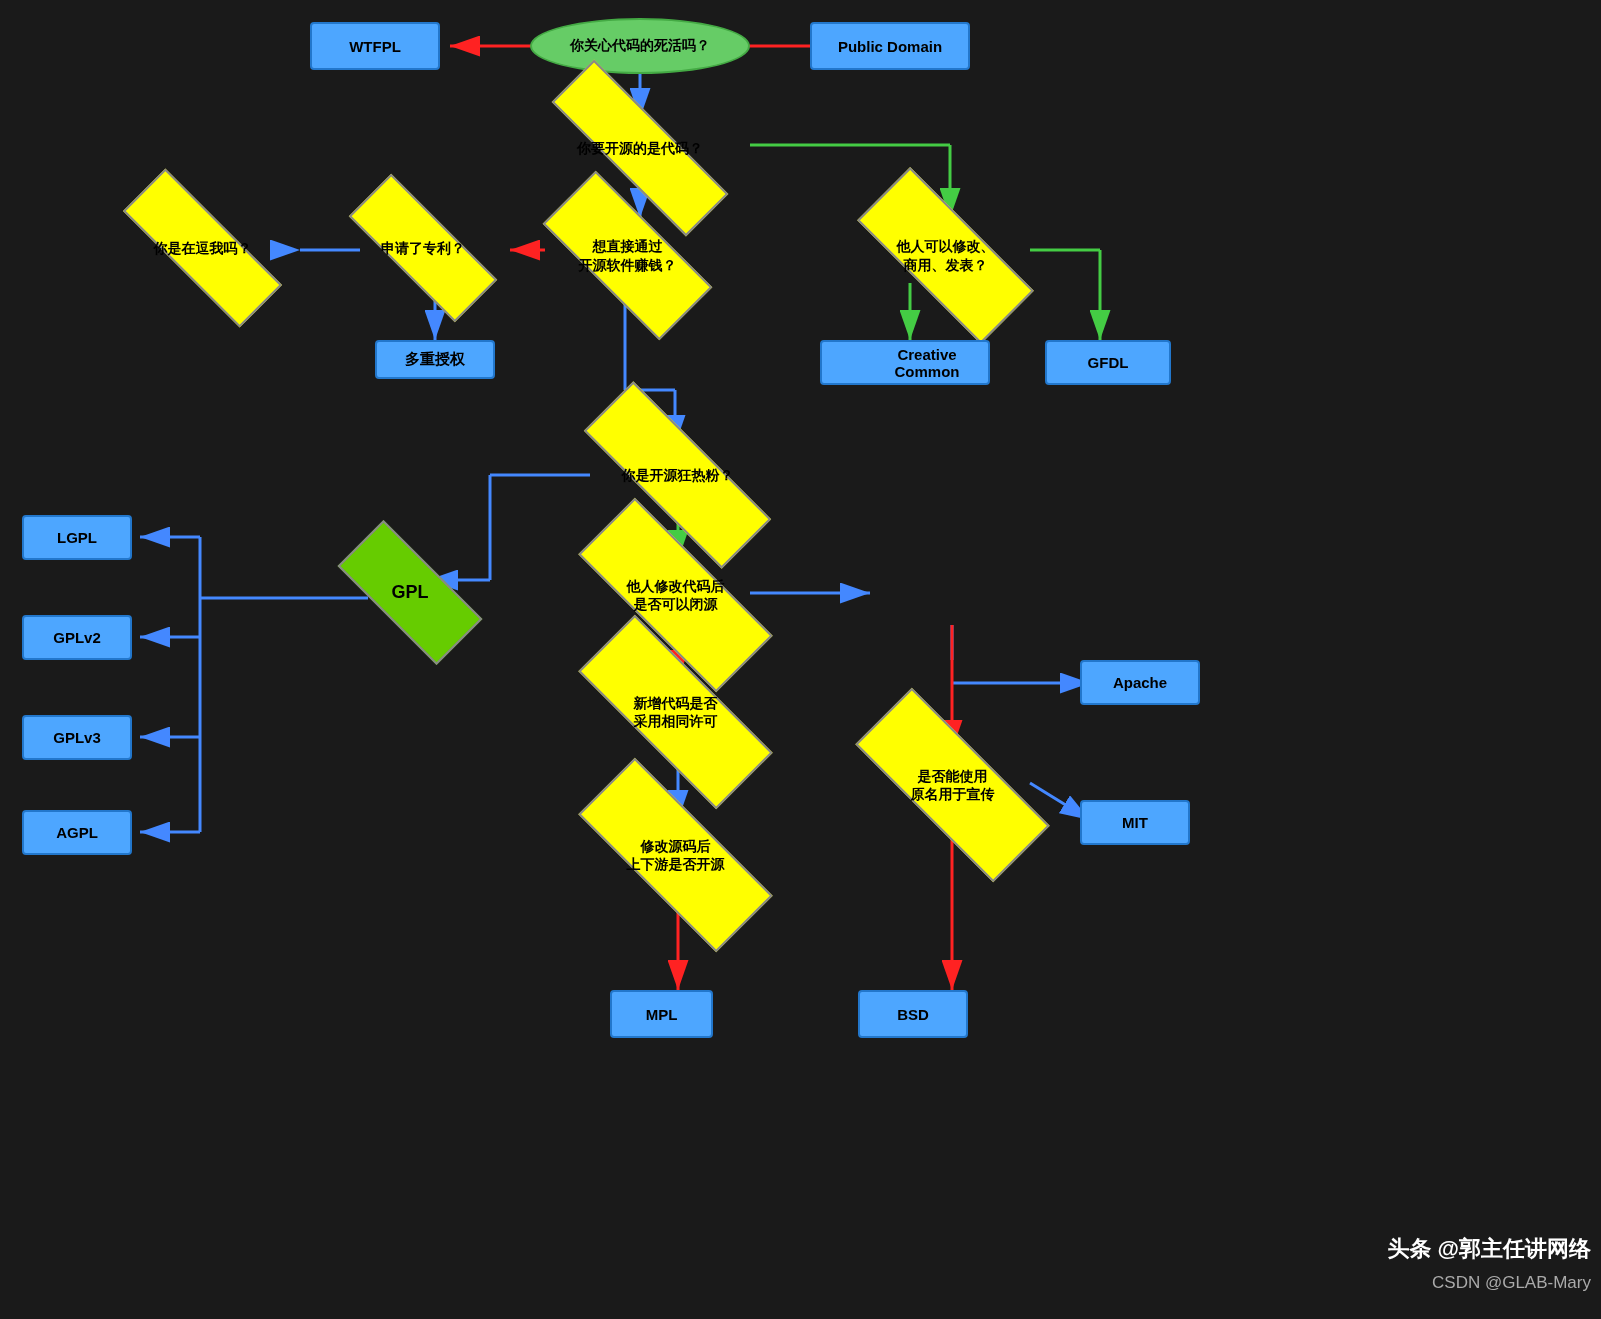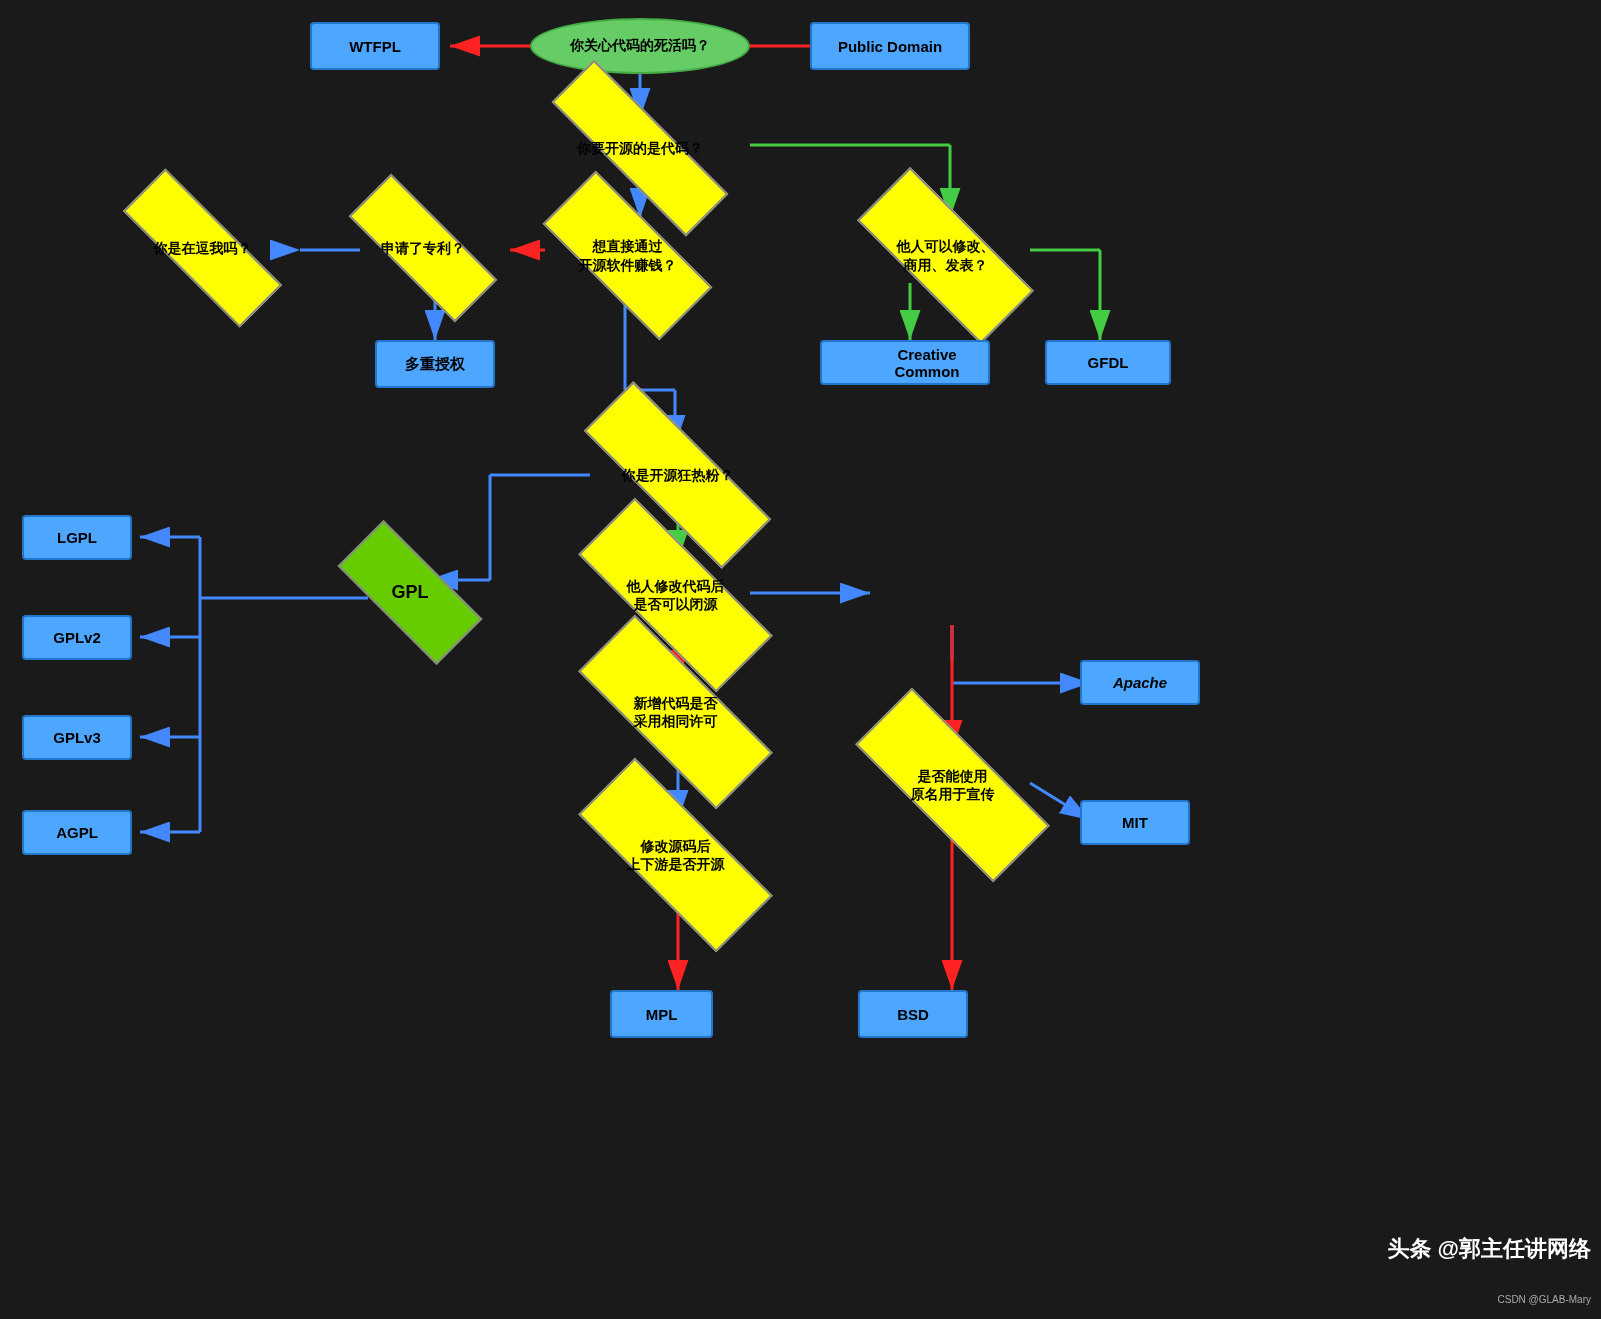--- a/index.html
+++ b/index.html
@@ -67,24 +67,24 @@
       display: flex;
       align-items: center;
       justify-content: center;
       text-align: center;
       color: #000000;
       font-size: 14px;
       font-weight: bold;
     }
     .watermark {
       position: absolute;
-      bottom: 14px;
+      bottom: 26px;
       right: 10px;
       color: #aaa;
-      font-size: 10px;
+      font-size: 17px;
     }
     .headline {
       position: absolute;
       bottom: 55px;
       right: 10px;
       color: #fff;
       font-size: 22px;
       font-weight: bold;
     }
   </style>
@@ -203,21 +203,21 @@
   </div>
 
   <div class="node-diamond" style="left:858px;top:218px;width:175px;height:75px;">
     <div class="diamond-inner" style="background:#ffff00;"></div>
     <span class="diamond-text">
       <span>他人可以修改、</span><br>
       <span>商用、发表？</span>
     </span>
   </div>
 
-  <div class="node-rect" style="left:375px;top:340px;width:120px;height:48px;">
+  <div class="node-rect" style="left:375px;top:340px;width:120px;height:39px;">
     <span>多重授权</span>
   </div>
 
   <div class="node-rect" style="left:820px;top:340px;width:170px;height:45px;padding-left:44px;">
     <span>Creative Common</span>
   </div>
 
   <div class="node-rect" style="left:1045px;top:340px;width:126px;height:45px;">
     <span>GFDL</span>
   </div>
@@ -258,21 +258,21 @@
   </div>
 
   <div class="node-diamond" style="left:578px;top:672px;width:195px;height:80px;">
     <div class="diamond-inner" style="background:#ffff00;"></div>
     <span class="diamond-text">
       <span>新增代码是否</span><br>
       <span>采用相同许可</span>
     </span>
   </div>
 
-  <div class="node-rect" style="left:1080px;top:660px;width:120px;height:45px;font-style:italic;">
+  <div class="node-rect" style="left:1080px;top:660px;width:120px;height:45px;">
     <span>Apache</span>
   </div>
 
   <div class="node-diamond" style="left:855px;top:745px;width:195px;height:80px;">
     <div class="diamond-inner" style="background:#ffff00;"></div>
     <span class="diamond-text">
       <span>是否能使用</span><br>
       <span>原名用于宣传</span>
     </span>
   </div>

